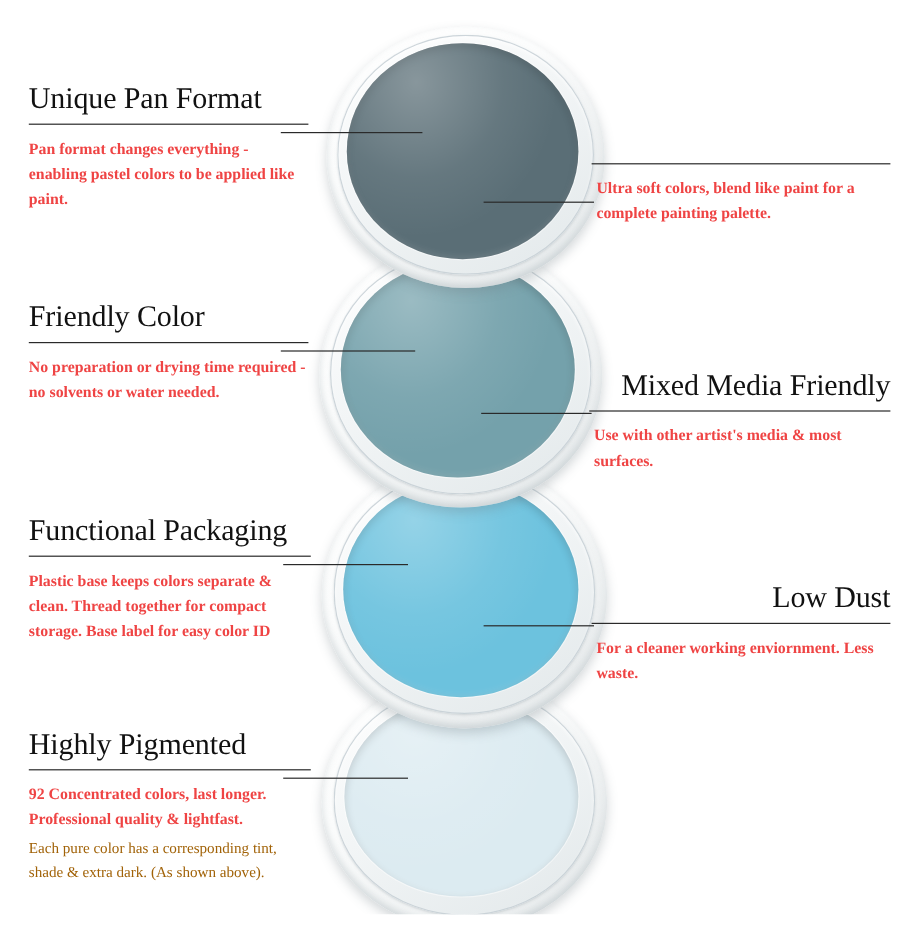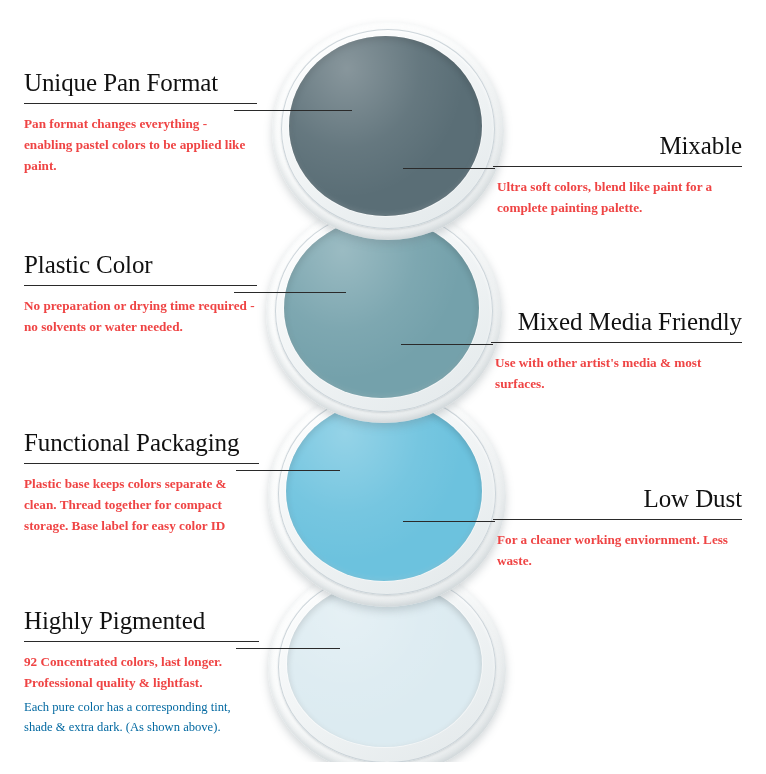--- a/index.html
+++ b/index.html
@@ -115,21 +115,21 @@
   .callout p {
     margin: 0;
     font-size: 13.2px;
     line-height: 21px;
     font-weight: 700;
     color: #ef4444;
   }
   .callout .body-wrap { margin-top: 9px; }
   .callout p.sub {
     font-weight: 400;
-    color: #0369a1;
+    color: #a16207;
     font-size: 12.6px;
     line-height: 20px;
     margin-top: 4px;
   }
 
   
   .callout.left { text-align: left; }
   .callout.left h2 { text-align: left; }
   
   .callout.right { text-align: left; }
@@ -211,21 +211,21 @@
 
   <div class="callout left" id="c-unique">
     <h2>Unique Pan Format</h2>
     <div class="rule"></div>
     <div class="body-wrap">
       <p>Pan format changes everything - enabling pastel colors to be applied like paint.</p>
     </div>
   </div>
 
   <div class="callout left" id="c-instant">
-    <h2>Plastic Color</h2>
+    <h2>Friendly Color</h2>
     <div class="rule"></div>
     <div class="body-wrap">
       <p>No preparation or drying time required - no solvents or water needed.</p>
     </div>
   </div>
 
   <div class="callout left" id="c-function">
     <h2>Functional Packaging</h2>
     <div class="rule"></div>
     <div class="body-wrap">
@@ -236,21 +236,20 @@
   <div class="callout left" id="c-highly">
     <h2>Highly Pigmented</h2>
     <div class="rule"></div>
     <div class="body-wrap">
       <p>92 Concentrated colors, last longer. Professional quality &amp; lightfast.</p>
       <p class="sub">Each pure color has a corresponding tint, shade &amp; extra dark. (As shown above).</p>
     </div>
   </div>
 
   <div class="callout right" id="c-mixable">
-    <h2>Mixable</h2>
     <div class="rule"></div>
     <div class="body-wrap">
       <p>Ultra soft colors, blend like paint for a complete painting palette.</p>
     </div>
   </div>
 
   <div class="callout right" id="c-lowdust">
     <h2>Low Dust</h2>
     <div class="rule"></div>
     <div class="body-wrap">

